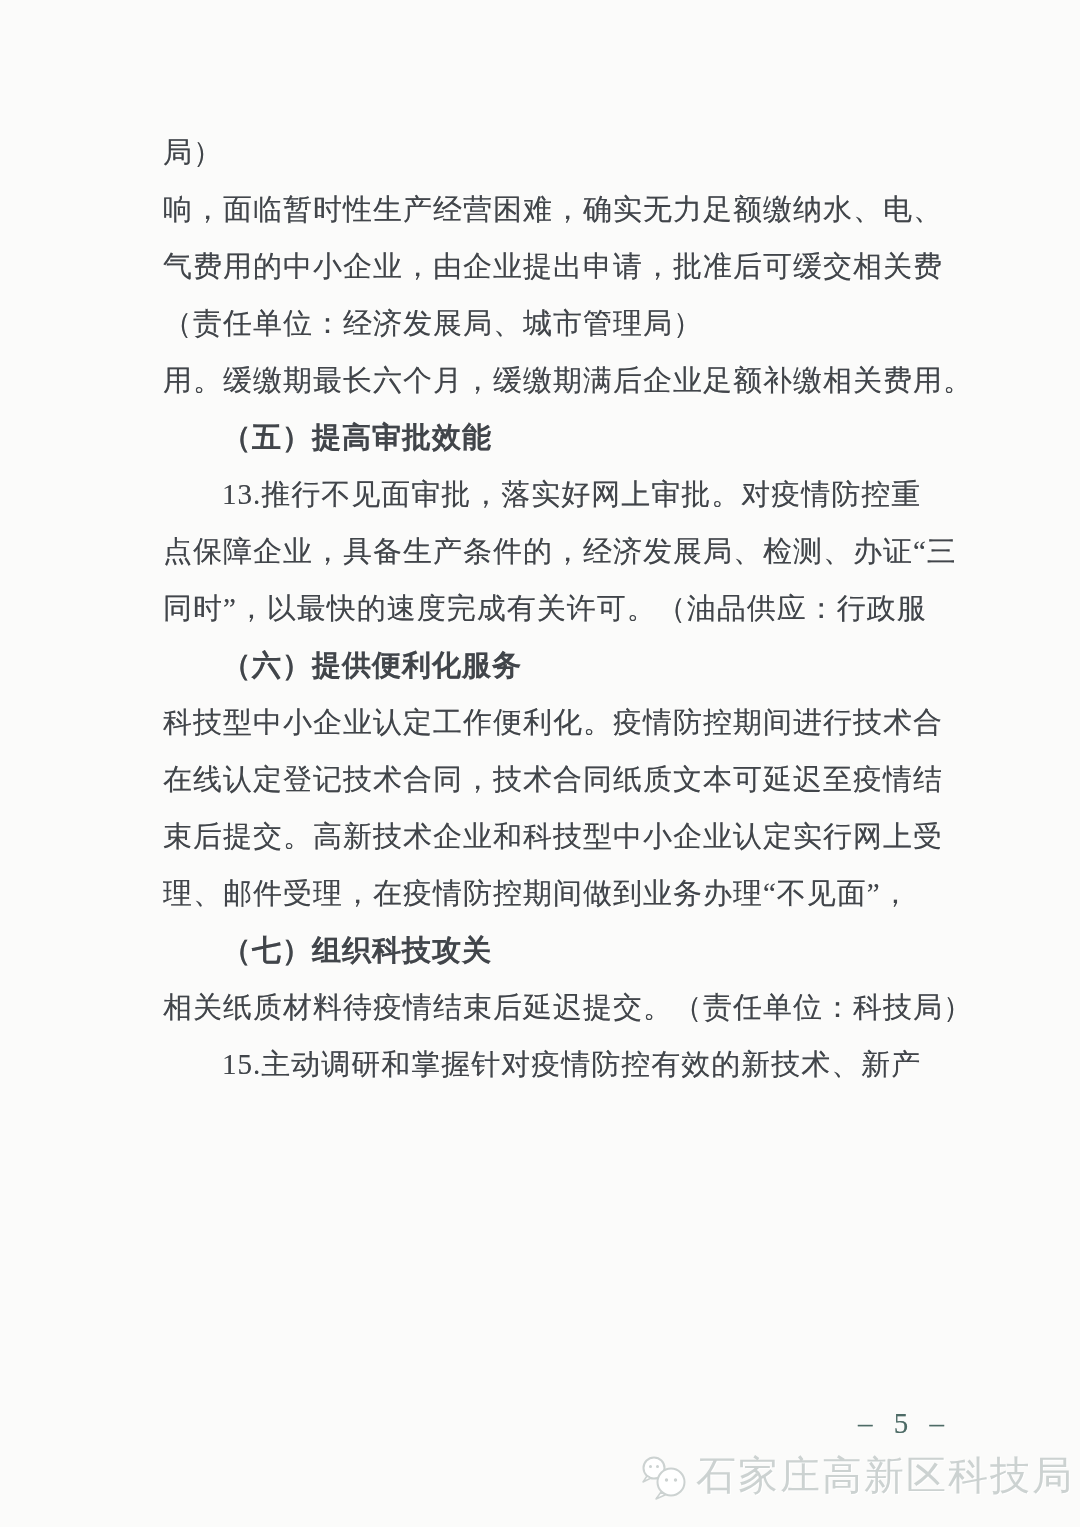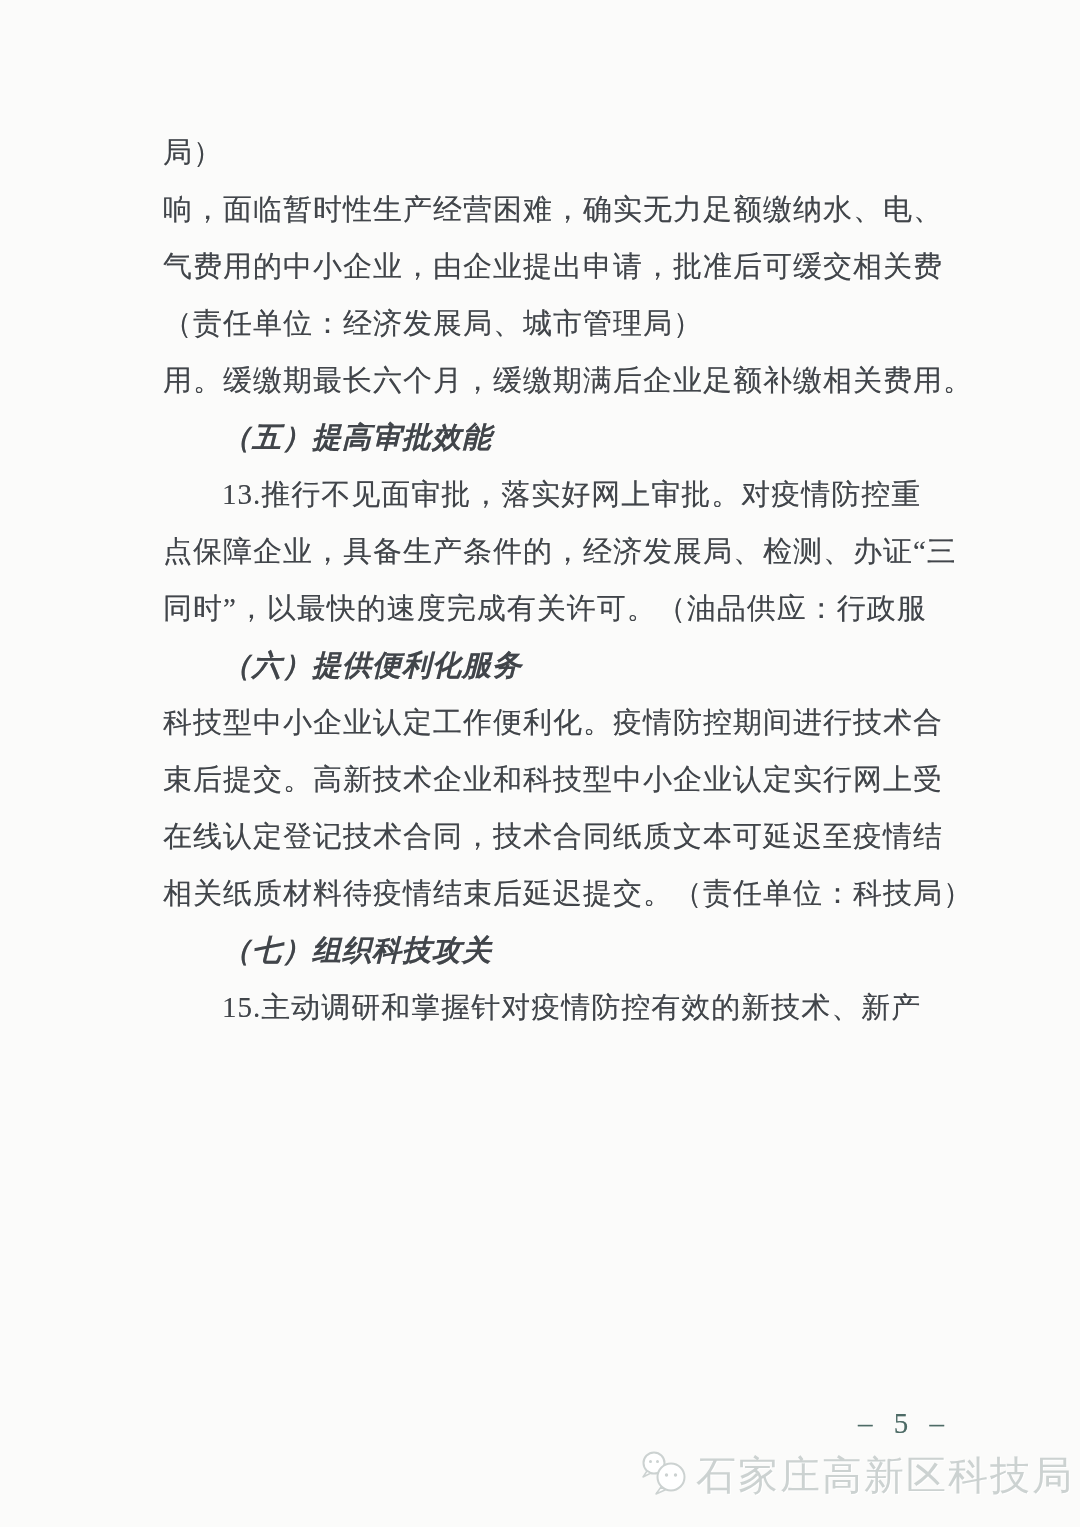--- a/index.html
+++ b/index.html
@@ -23,36 +23,36 @@
     display: block;
     height: 57px;
     line-height: 57px;
     font-size: 29px;
     letter-spacing: 1px;
     color: #41454a;
     white-space: nowrap;
     text-shadow: 0 0 0.6px rgba(65,69,74,0.45);
   }
   .indent { padding-left: 59px; }
-  .heading { font-weight: 600; font-style: italic; }
+  .heading { font-weight: 600; }
   .page-number {
     position: absolute;
     top: 1407px;
     left: 858px;
     font-size: 29px;
     letter-spacing: 7px;
     color: #4d6b66;
     text-shadow: 0 0 0.6px rgba(77,107,102,0.4);
   }
   .watermark {
     position: absolute;
     top: 1448px;
     right: 6px;
     display: flex;
-    align-items: flex-start;
+    align-items: flex-end;
     gap: 5px;
   }
   .watermark-text {
     font-size: 40px;
     letter-spacing: 2px;
     color: #ccd2d1;
     text-shadow: 1px 1px 0 #ffffff;
     white-space: nowrap;
   }
   .wm-icon { display: block; }
@@ -67,24 +67,25 @@
     <div class="line">响，面临暂时性生产经营困难，确实无力足额缴纳水、电、</div>
     <div class="line">气费用的中小企业，由企业提出申请，批准后可缓交相关费</div>
     <div class="line">（责任单位：经济发展局、城市管理局）</div>
     <div class="line">用。缓缴期最长六个月，缓缴期满后企业足额补缴相关费用。</div>
     <div class="line indent heading">（五）提高审批效能</div>
     <div class="line indent">13.推行不见面审批，落实好网上审批。对疫情防控重</div>
     <div class="line">点保障企业，具备生产条件的，经济发展局、检测、办证“三</div>
     <div class="line">同时”，以最快的速度完成有关许可。（油品供应：行政服</div>
     <div class="line indent heading">（六）提供便利化服务</div>
     <div class="line">科技型中小企业认定工作便利化。疫情防控期间进行技术合</div>
+    <div class="line">在线认定登记技术合同，技术合同纸质文本可延迟至疫情结</div>
     <div class="line">束后提交。高新技术企业和科技型中小企业认定实行网上受</div>
-    <div class="line">在线认定登记技术合同，技术合同纸质文本可延迟至疫情结</div>
+    <div class="line">理、邮件受理，在疫情防控期间做到业务办理“不见面”，</div>
+    <div class="line indent heading">（七）组织科技攻关</div>
     <div class="line">相关纸质材料待疫情结束后延迟提交。（责任单位：科技局）</div>
-    <div class="line indent heading">（七）组织科技攻关</div>
     <div class="line indent">15.主动调研和掌握针对疫情防控有效的新技术、新产</div>
   </main>
 
   <div class="page-number">– 5 –</div>
 
   <div class="watermark">
     <span>
       <svg class="wm-icon" width="52" height="50" viewBox="0 0 52 50">
 
         <circle cx="15" cy="15" r="10.5" fill="#ffffff" stroke="#ccd2d1" stroke-width="2"></circle>

